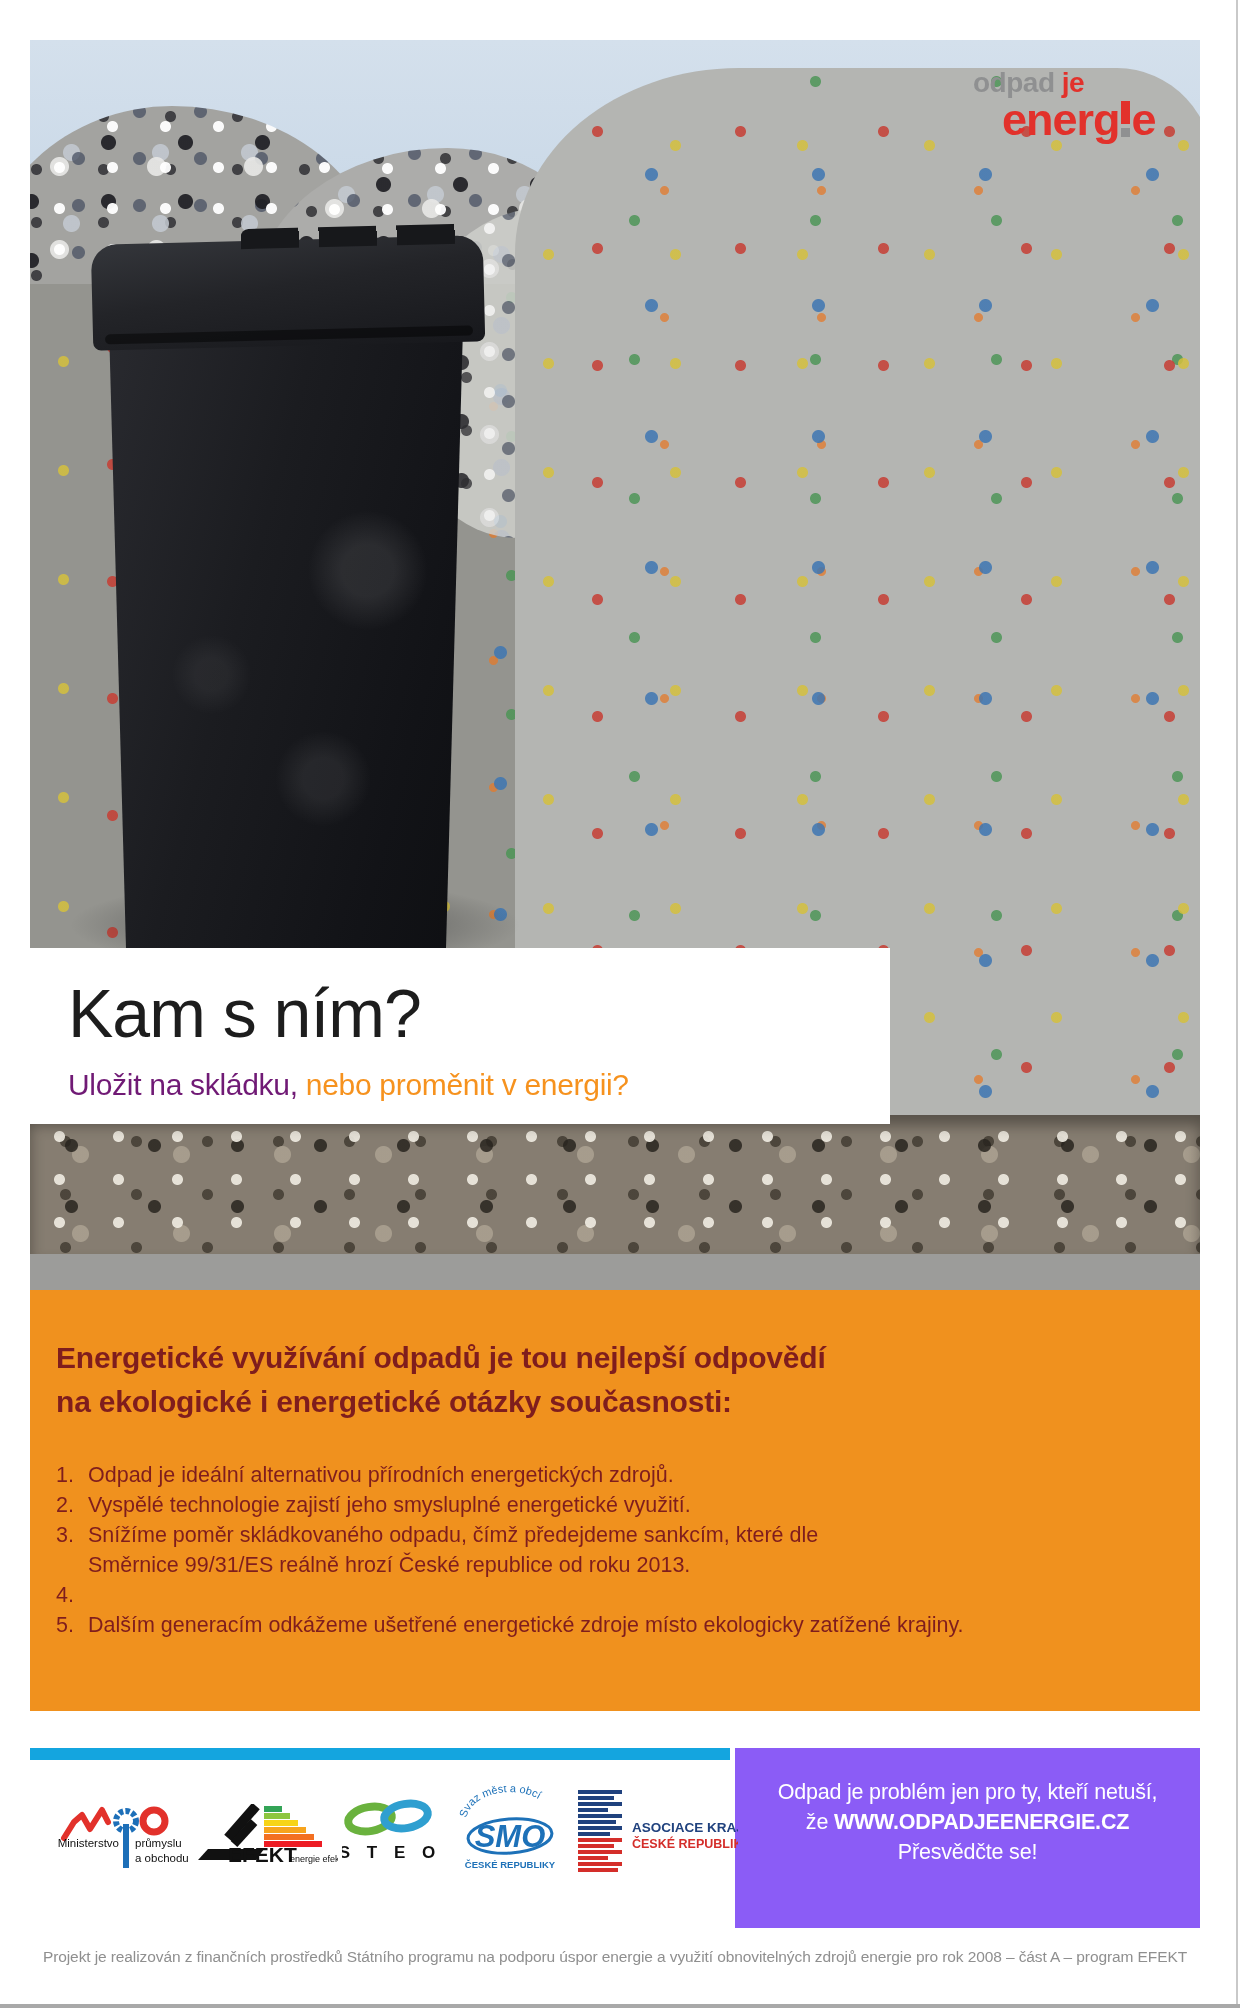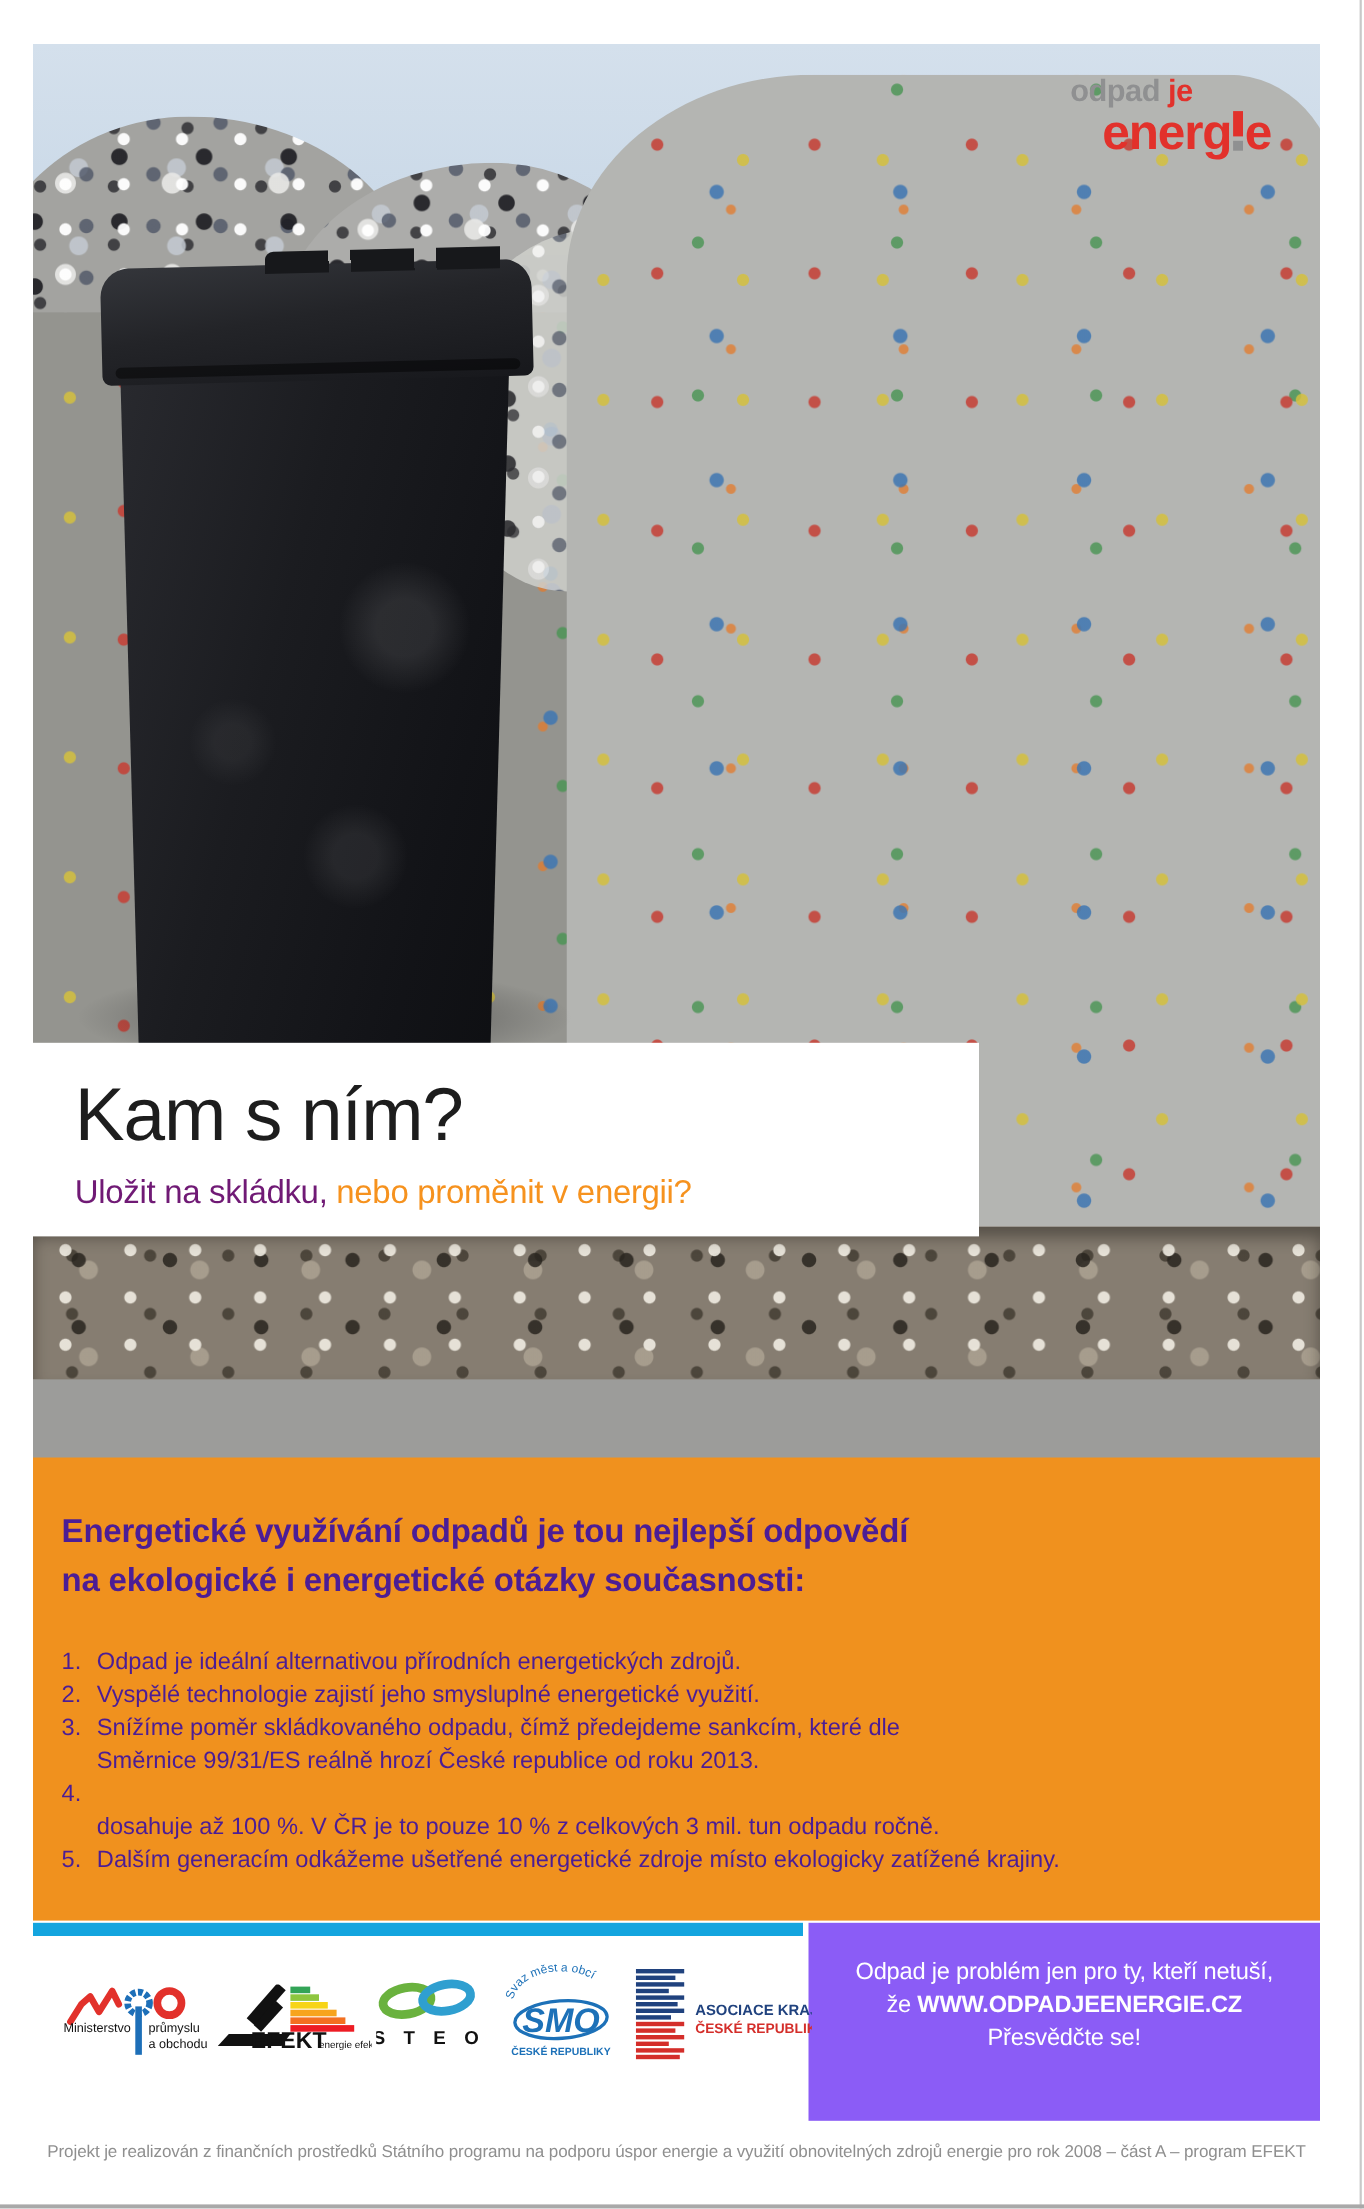--- a/index.html
+++ b/index.html
@@ -83,21 +83,21 @@
   .excl-dot { position:absolute; left:0; bottom:0; width:9px; height:9px; background:#8f9091; }
 
   
   .headline-box { position:absolute; left:0; top:908px; width:860px; height:176px; background:#ffffff; padding:26px 0 0 38px; }
   .headline-title { font-size:68px; color:#1d1d1d; letter-spacing:-1px; }
   .headline-sub { margin-top:16px; font-size:30px; letter-spacing:-.3px; }
   .headline-sub .grey { color:#701a75; }
   .headline-sub .orng { color:#f6921e; }
 
   
-  .orange { position:absolute; left:30px; top:1290px; width:1170px; height:421px; background:#f0911e; color:#4c1d95; padding:46px 40px 0 26px;margin-top:35px; }
+  .orange { position:absolute; left:30px; top:1290px; width:1170px; height:421px; background:#f0911e; color:#7f1d1d; padding:46px 40px 0 26px; }
   .orange h2 { font-size:30px; font-weight:bold; line-height:44px; letter-spacing:-.2px; }
   .olist { margin-top:36px; font-size:21.5px; line-height:30px; }
   .oli { display:flex; }
   .onum { flex:none; width:32px; }
   .otxt { }
 
   
   .cyan-bar { position:absolute; left:30px; top:1748px; width:700px; height:12px; background:#14a5df; }
   .blue-box { position:absolute; left:735px; top:1748px; width:465px; height:180px; background:#8b5cf6; color:#fff;
       text-align:center; padding-top:29px; font-size:21.5px; line-height:30px; letter-spacing:-.2px; }
@@ -155,21 +155,21 @@
       <div class="oli">
           <span class="onum">2.</span>
           <span class="otxt"><span>Vyspělé technologie zajistí jeho smysluplné energetické využití.</span></span>
         </div>
       <div class="oli">
           <span class="onum">3.</span>
           <span class="otxt"><span>Snížíme poměr skládkovaného odpadu, čímž předejdeme sankcím, které dle</span><br><span>Směrnice 99/31/ES reálně hrozí České republice od roku 2013.</span></span>
         </div>
       <div class="oli">
           <span class="onum">4.</span>
-          <span class="otxt"><br><span>dosahuje až 100 %. V ČR je to pouze 10 % z celkových 3 mil. tun odpadu ročně.</span></span>
+          <span class="otxt"><br></span>
         </div>
       <div class="oli">
           <span class="onum">5.</span>
           <span class="otxt"><span>Dalším generacím odkážeme ušetřené energetické zdroje místo ekologicky zatížené krajiny.</span></span>
         </div>
     </div>
   </div>
 
   <div class="cyan-bar"></div>
 

